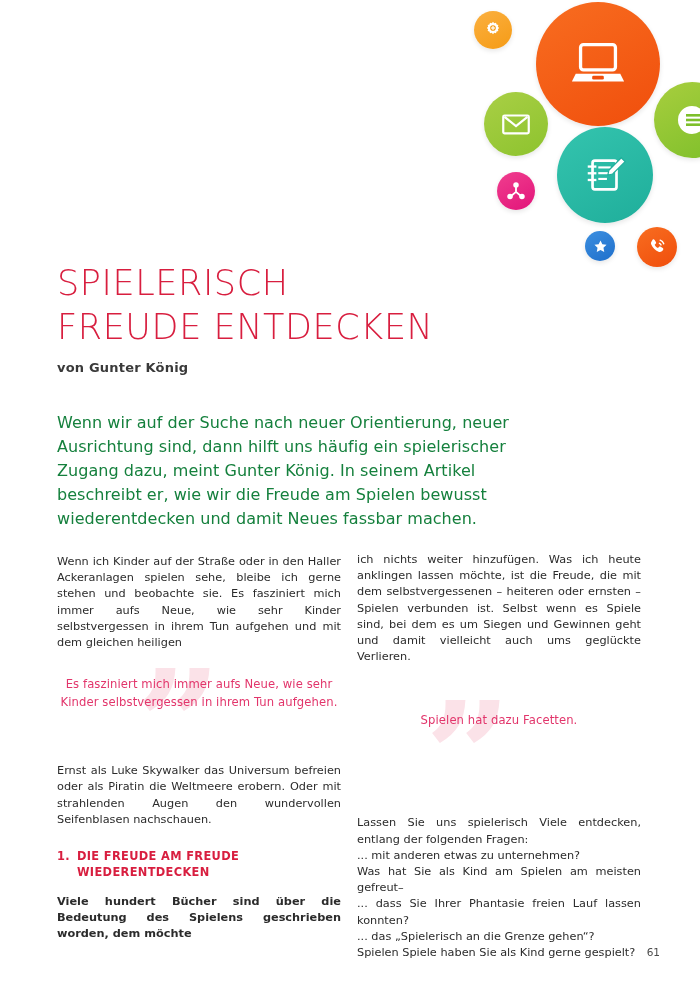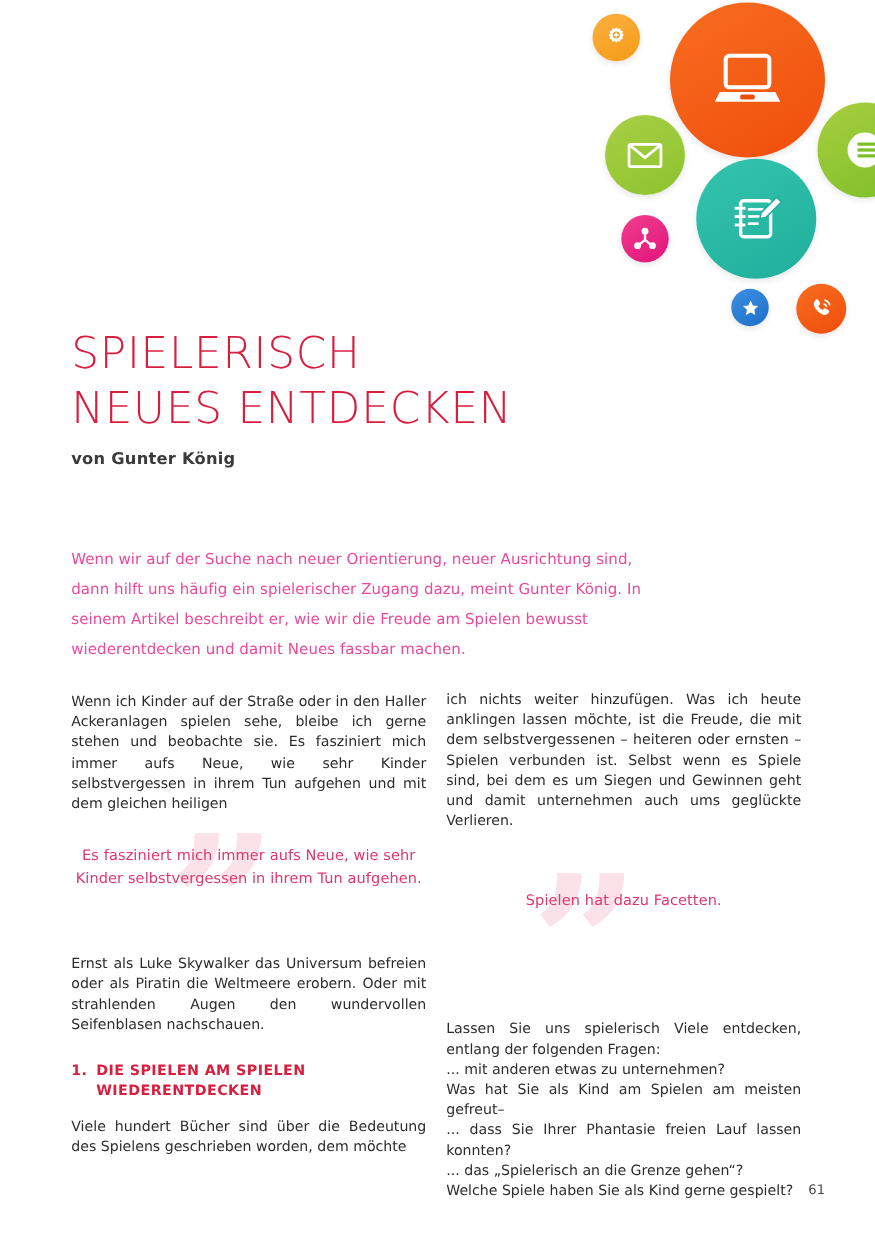--- a/index.html
+++ b/index.html
@@ -56,41 +56,41 @@
     font-size: 13px;
     color: #3A3A3A;
     letter-spacing: 0.2px;
     font-weight: bold;
   }
 
   
   .lead {
     position: absolute;
     left: 57px;
-    top: 435px;
+    top: 411px;
     width: 480px;
-    font-size: 12px;
+    font-size: 16px;
     line-height: 24px;
-    color: #ec4899;
+    color: #15803d;
     letter-spacing: 0.05px;
   }
 
   
   .col {
     position: absolute;
     width: 284px;
     font-size: 11.3px;
     line-height: 16.2px;
     color: #2B2B2B;
     text-align: justify;
   }
   .col-left  { left: 57px;  top: 554px; }
   .col-right { left: 357px; top: 552px; }
   .col p { margin: 0 0 14px 0; }
-  .col p.tight { margin-bottom: 0; }
+  .col p.tight { margin-bottom: 0; font-weight: bold; }
 
   
   .quote-wrap {
     position: relative;
     margin: 0;
     padding: 0;
   }
   .quote-mark {
     position: absolute;
     color: #FBE2E8;
@@ -209,55 +209,55 @@
 
     <div class="bubble b-phone">
       <svg width="24" height="24" viewBox="0 0 26 26">
         <path fill="#fff" d="M8.2 5.2c.7-.7 1.7-.6 2.2.2l1.4 2.2c.4.7.3 1.5-.3 2l-1 .9c.6 1.6 2 3 3.6 3.6l.9-1c.5-.6 1.3-.7 2-.3l2.2 1.4c.8.5.9 1.5.2 2.2l-1.2 1.2c-.9.9-2.3 1-3.6.5-3.5-1.4-6.4-4.3-7.8-7.8-.5-1.3-.4-2.7.5-3.6z"></path>
         <path d="M16.4 5.6a6 6 0 013.9 3.9M15.6 9a3 3 0 011.8 1.8" stroke="#fff" stroke-width="1.5" fill="none" stroke-linecap="round"></path>
       </svg>
     </div>
   </div>
 
   <h1 class="headline">SPIELERISCH
-NEUES ENTDECKEN</h1>
+FREUDE ENTDECKEN</h1>
   <div class="byline">von Gunter König</div>
 
   <div class="lead">Wenn wir auf der Suche nach neuer Orientierung, neuer Ausrichtung sind, dann hilft uns häufig ein spielerischer Zugang dazu, meint Gunter König. In seinem Artikel beschreibt er, wie wir die Freude am Spielen bewusst wiederentdecken und damit Neues fassbar machen.</div>
 
   <div class="col col-left">
     <p>Wenn ich Kinder auf der Straße oder in den Haller Ackeranlagen spielen sehe, bleibe ich gerne stehen und beobachte sie. Es fasziniert mich immer aufs Neue, wie sehr Kinder selbstvergessen in ihrem Tun aufgehen und mit dem gleichen heiligen</p>
 
     <div class="quote-wrap q-left">
       <span class="quote-mark">”</span>
       <div class="quote-text">Es fasziniert mich immer aufs Neue, wie sehr Kinder selbstvergessen in ihrem Tun aufgehen.</div>
     </div>
 
     <p>Ernst als Luke Skywalker das Universum befreien oder als Piratin die Weltmeere erobern. Oder mit strahlenden Augen den wundervollen Seifenblasen nachschauen.</p>
 
     <div class="sect-head">
       <span class="sect-num">1.</span>
-      <span class="sect-body">DIE SPIELEN AM SPIELEN
+      <span class="sect-body">DIE FREUDE AM FREUDE
 WIEDERENTDECKEN</span>
     </div>
 
     <p class="tight">Viele hundert Bücher sind über die Bedeutung des Spielens geschrieben worden, dem möchte</p>
   </div>
 
   <div class="col col-right">
-    <p>ich nichts weiter hinzufügen. Was ich heute anklingen lassen möchte, ist die Freude, die mit dem selbstvergessenen – heiteren oder ernsten – Spielen verbunden ist. Selbst wenn es Spiele sind, bei dem es um Siegen und Gewinnen geht und damit unternehmen auch ums geglückte Verlieren.</p>
+    <p>ich nichts weiter hinzufügen. Was ich heute anklingen lassen möchte, ist die Freude, die mit dem selbstvergessenen – heiteren oder ernsten – Spielen verbunden ist. Selbst wenn es Spiele sind, bei dem es um Siegen und Gewinnen geht und damit vielleicht auch ums geglückte Verlieren.</p>
 
     <div class="quote-wrap q-right">
       <span class="quote-mark">”</span>
       <div class="quote-text">Spielen hat dazu Facetten.</div>
     </div>
 
     <p style="margin-bottom:0">Lassen Sie uns spielerisch Viele entdecken, entlang der folgenden Fragen:</p>
     <p style="margin-bottom:0">... mit anderen etwas zu unternehmen?</p>
     <p style="margin-bottom:0">Was hat Sie als Kind am Spielen am meisten gefreut–</p>
     <p style="margin-bottom:0">... dass Sie Ihrer Phantasie freien Lauf lassen konnten?</p>
     <p style="margin-bottom:0">... das „Spielerisch an die Grenze gehen“?</p>
-    <p style="margin-bottom:0">Welche Spiele haben Sie als Kind gerne gespielt?</p>
+    <p style="margin-bottom:0">Spielen Spiele haben Sie als Kind gerne gespielt?</p>
   </div>
 
   <div class="page-num">61</div>
 
 </div>
 
 </body></html>

